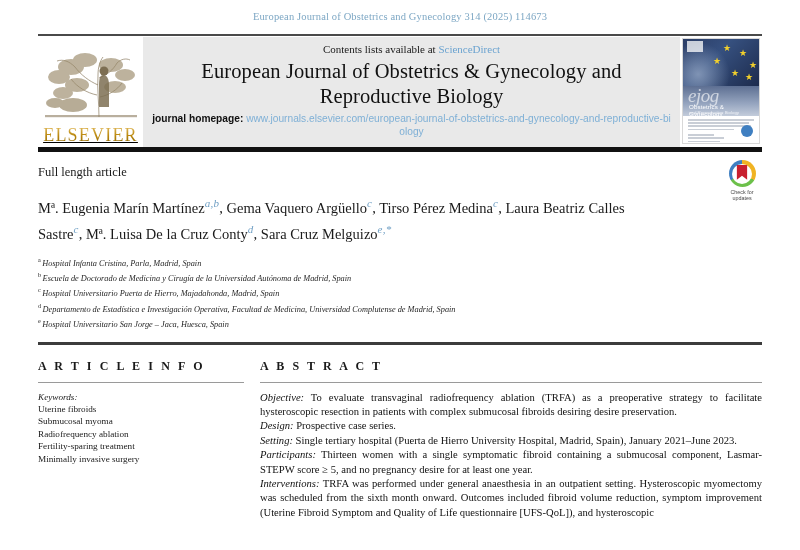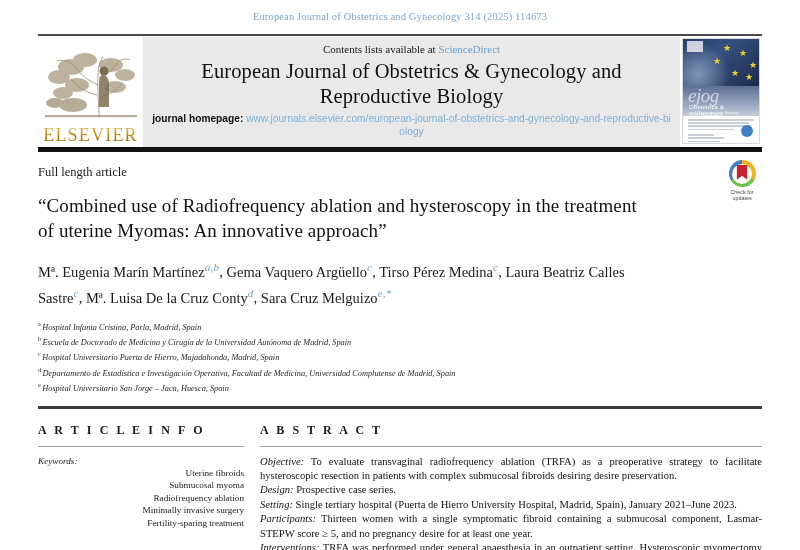--- a/index.html
+++ b/index.html
@@ -50,20 +50,21 @@
     width: 105px;
     flex: 0 0 105px;
     background: #ffffff;
     position: relative;
     display: flex;
     flex-direction: column;
     justify-content: flex-end;
     align-items: center;
     padding-bottom: 2px;
     box-sizing: border-box;
+    text-decoration: underline;
   }
   .tree-art {
     width: 100px;
     height: 80px;
     position: relative;
     overflow: hidden;
   }
   .elsevier-word {
     font-family: "Liberation Serif", serif;
     font-size: 18px;
@@ -357,21 +358,20 @@
     font-style: italic;
     font-size: 9.2px;
     line-height: 12.4px;
     color: #1a1a1a;
   }
   .kw-item {
     font-family: "Liberation Serif", serif;
     font-size: 9.2px;
     line-height: 12.4px;
     color: #1a1a1a;
-    text-align: right;
   }
   .abs-p {
     font-family: "Liberation Serif", serif;
     font-size: 10.6px;
     line-height: 14.4px;
     color: #111111;
     text-align: justify;
     margin: 0;
   }
   .abs-p .lbl {
@@ -477,21 +477,20 @@
       <div class="cm-ring">
         <div class="cm-ribbon"></div>
       </div>
       <div class="cm-text">
         <span>Check for</span><br>
         <span>updates</span>
       </div>
     </div>
 
     <div class="article-type">Full length article</div>
-    <div class="article-title">“Combined use of Radiofrequency ablation and hysteroscopy in the treatment of uterine Myomas: An innovative approach”</div>
     <div class="authors"><span>Mª. Eugenia Marín Martínez</span><sup>a,b</sup>, <span>Gema Vaquero Argüello</span><sup>c</sup>, <span>Tirso Pérez Medina</span><sup>c</sup>, <span>Laura Beatriz Calles Sastre</span><sup>c</sup>, <span>Mª. Luisa De la Cruz Conty</span><sup>d</sup>, <span>Sara Cruz Melguizo</span><sup>e,*</sup></div>
     <div class="affiliations">
         <div><span class="aff-mark">a</span><span>Hospital Infanta Cristina, Parla, Madrid, Spain</span></div>
         <div><span class="aff-mark">b</span><span>Escuela de Doctorado de Medicina y Cirugía de la Universidad Autónoma de Madrid, Spain</span></div>
         <div><span class="aff-mark">c</span><span>Hospital Universitario Puerta de Hierro, Majadahonda, Madrid, Spain</span></div>
         <div><span class="aff-mark">d</span><span>Departamento de Estadística e Investigación Operativa, Facultad de Medicina, Universidad Complutense de Madrid, Spain</span></div>
         <div><span class="aff-mark">e</span><span>Hospital Universitario San Jorge – Jaca, Huesca, Spain</span></div>
       </div>
   </div>
 
@@ -499,22 +498,22 @@
 
   <div class="info-area">
     <div class="col-info">
       <div class="sec-head">A R T I C L E  I N F O</div>
       <div class="sec-rule"></div>
       <div class="kw-label">Keywords:</div>
       <div>
           <div class="kw-item">Uterine fibroids</div>
           <div class="kw-item">Submucosal myoma</div>
           <div class="kw-item">Radiofrequency ablation</div>
+          <div class="kw-item">Fertility-sparing treatment</div>
           <div class="kw-item">Minimally invasive surgery</div>
-          <div class="kw-item">Fertility-sparing treatment</div>
         </div>
     </div>
 
     <div class="col-abstract">
       <div class="sec-head">A B S T R A C T</div>
       <div class="sec-rule"></div>
       <div class="abs-p">
           <div class="abs-p"><span class="lbl">Objective:</span><span> To evaluate transvaginal radiofrequency ablation (TRFA) as a preoperative strategy to facilitate hysteroscopic resection in patients with complex submucosal fibroids desiring desire preservation.</span></div>
           <div class="abs-p"><span class="lbl">Design:</span><span> Prospective case series.</span></div>
           <div class="abs-p"><span class="lbl">Setting:</span><span> Single tertiary hospital (Puerta de Hierro University Hospital, Madrid, Spain), January 2021–June 2023.</span></div>

